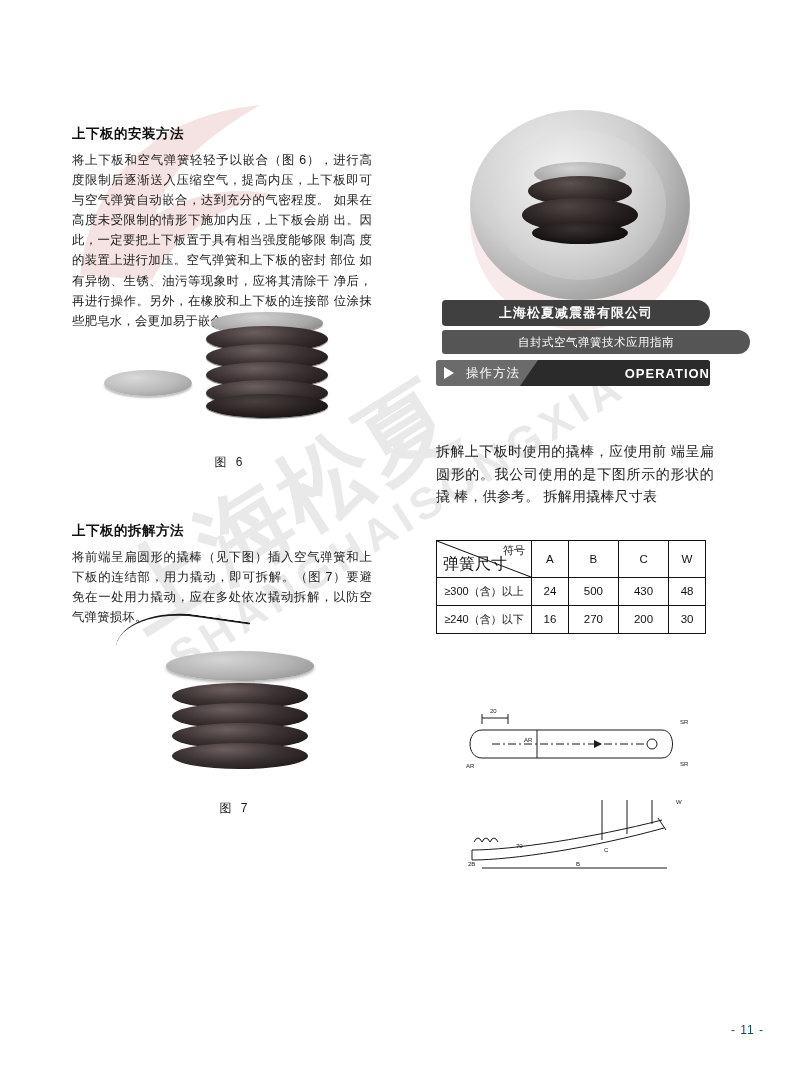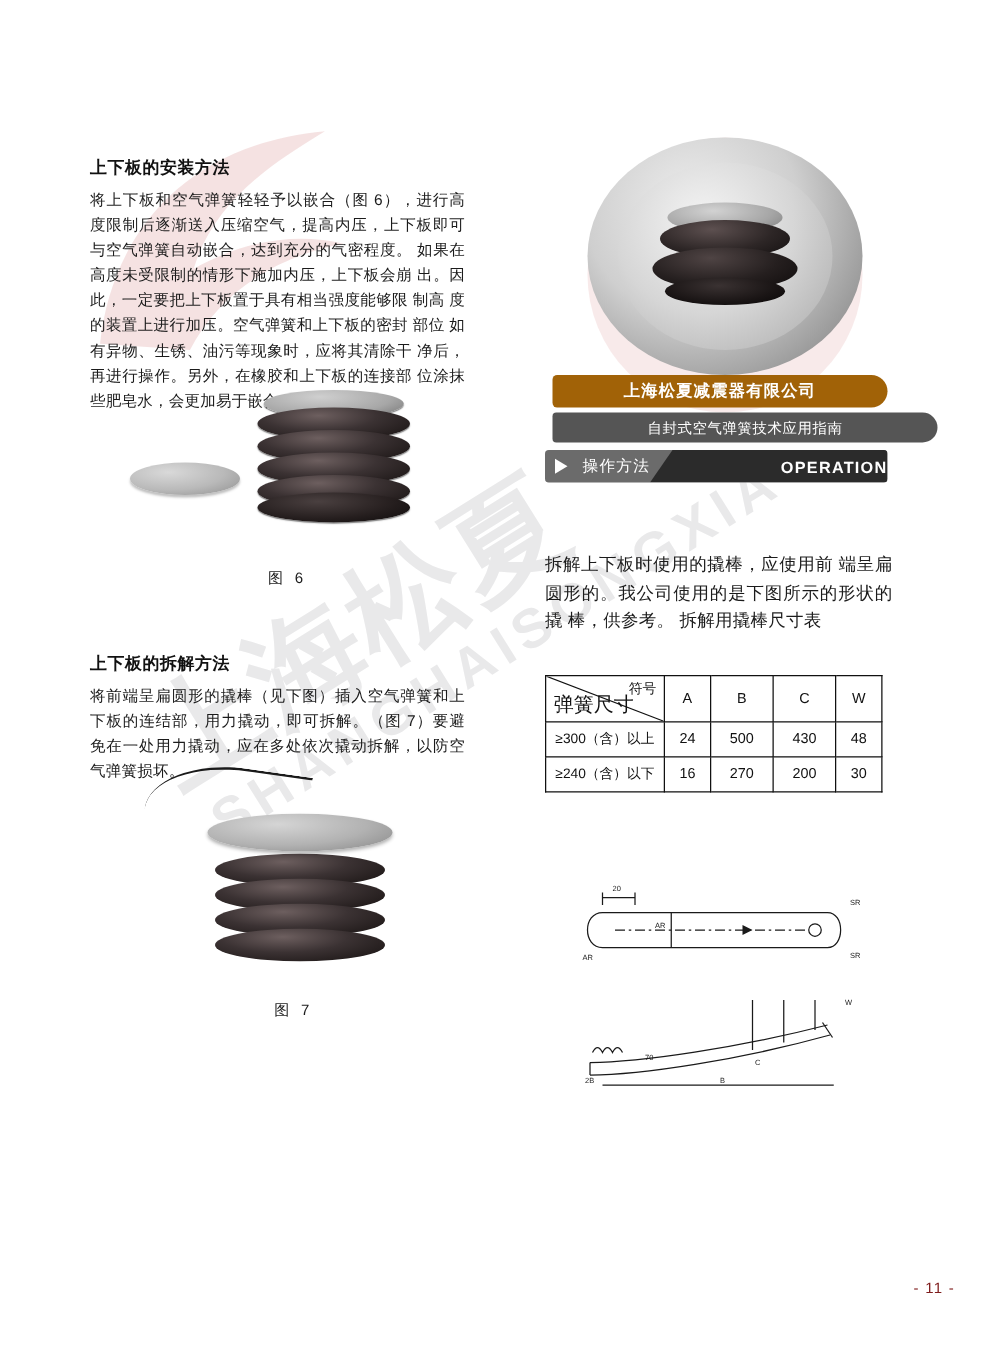--- a/index.html
+++ b/index.html
@@ -106,21 +106,21 @@
     background:radial-gradient(ellipse at 40% 25%, #4f4444 0%, #251f1f 55%, #0d0a0a 100%);
   }
   .prod-b3{
     position:absolute;left:62px;top:112px;width:96px;height:22px;border-radius:50%;
     background:radial-gradient(ellipse at 45% 30%, #3a3232 0%, #1a1515 60%, #070505 100%);
   }
 
   
   .banner{
     position:absolute;left:442px;top:300px;width:268px;height:26px;
-    background:#a16207;border-radius:4px 14px 14px 4px;
+    background:#404040;border-radius:4px 14px 14px 4px;
     display:flex;align-items:center;justify-content:center;
   }
   .banner .txt{color:#fff;font-size:13px;letter-spacing:1px;font-weight:bold;}
   .banner2{
     position:absolute;left:442px;top:330px;width:308px;height:24px;
     background:#555;border-radius:3px 12px 12px 3px;
     display:flex;align-items:center;justify-content:center;
   }
   .banner2 .txt{color:#fff;font-size:11.5px;letter-spacing:.5px;}
   .banner3{
@@ -165,21 +165,21 @@
   table.dims td.rowlbl{font-size:11px;line-height:1.35;padding:6px 3px;}
 
   
   .drawing{
     position:absolute;left:452px;top:700px;width:250px;height:170px;
   }
   .drawing svg{display:block;}
 
   
   .pageno{
-    position:absolute;right:36px;bottom:48px;font-size:12px;color:#7f1d1d;letter-spacing:1px;
+    position:absolute;right:36px;bottom:48px;font-size:12px;color:#0c4a6e;letter-spacing:1px;
   }
 </style>
 </head>
 <body>
 
 <div class="page">
 
   <div class="wm-ellipse"></div>
   <svg class="wm-swoosh" viewBox="0 0 250 200">
     <path d="M20,180 C30,90 90,20 200,10 C150,40 110,70 95,120 C140,95 180,92 215,100 C160,110 115,140 92,185 Z" fill="#f0d4d4"></path>

